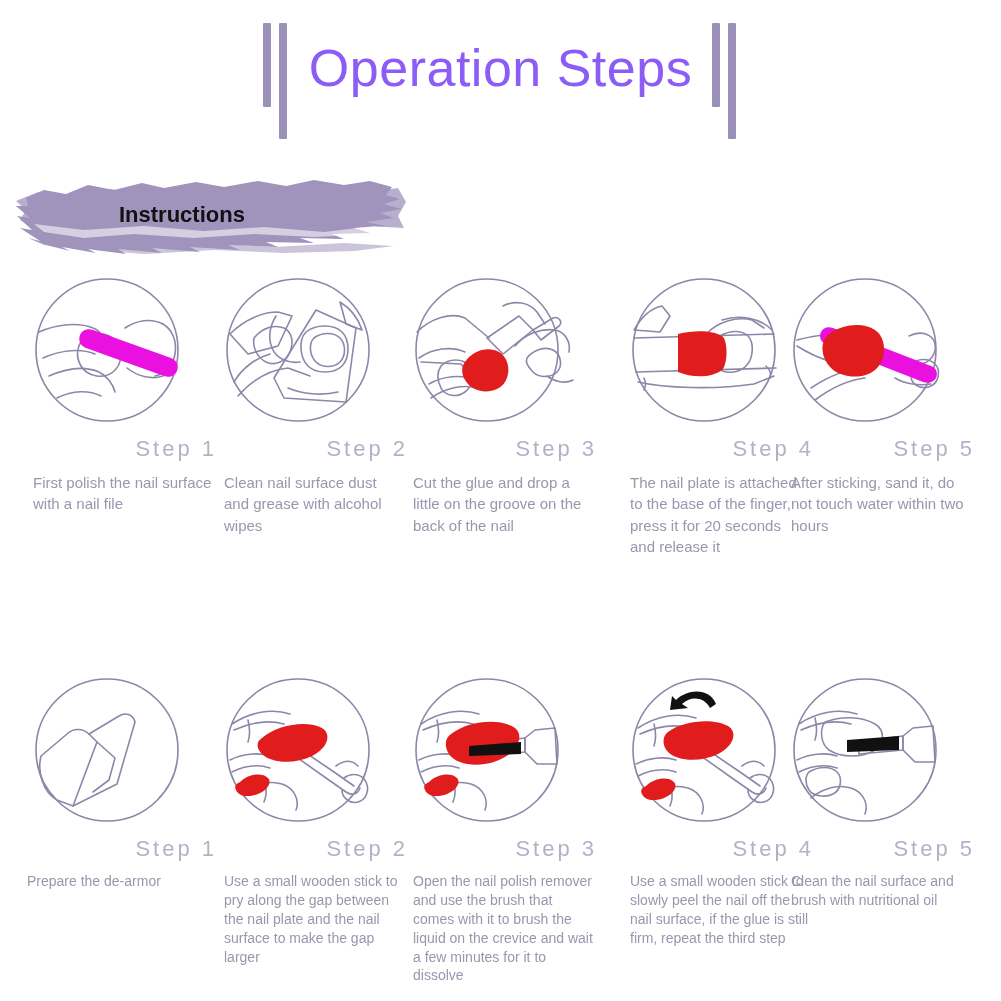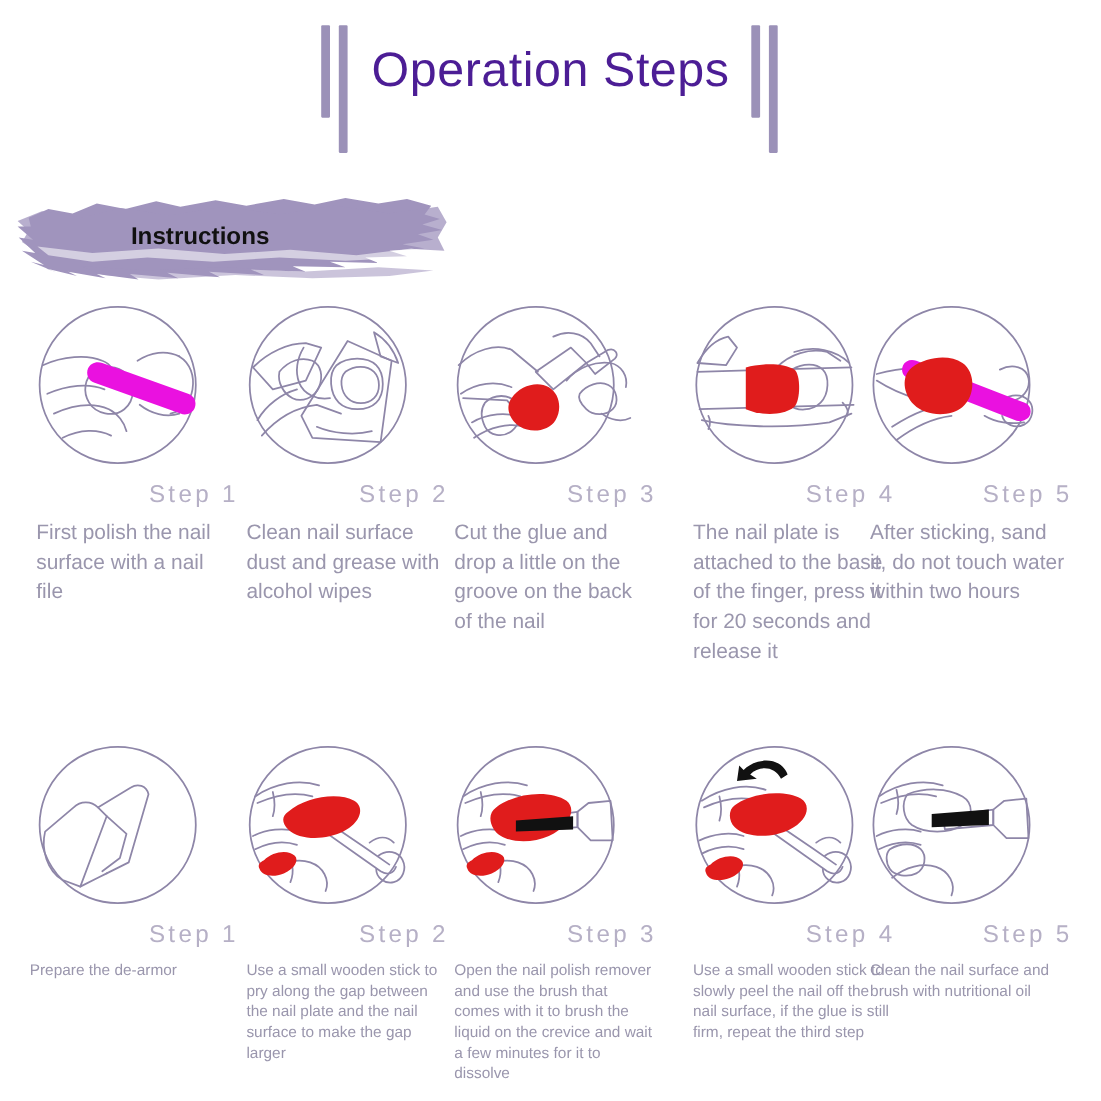--- a/index.html
+++ b/index.html
@@ -17,21 +17,21 @@
     position:absolute; left:0; top:18px; width:1001px;
     display:flex; align-items:flex-start; justify-content:center;
   }
   .title-bars{position:relative;width:48px;height:120px;}
   .bar{position:absolute;background:#9b91b8;border-radius:1px;}
   .bars-left .bar.b1{left:16px;top:5px;width:8px;height:84px;}
   .bars-left .bar.b2{left:32px;top:5px;width:8px;height:116px;}
   .bars-right .bar.b1{left:6px;top:5px;width:8px;height:84px;}
   .bars-right .bar.b2{left:22px;top:5px;width:8px;height:116px;}
   .title-text{
-    font-size:44px;color:#4c1d95;letter-spacing:.5px;
+    font-size:52px;color:#8b5cf6;letter-spacing:.5px;
     line-height:1; padding:24px 14px 0 14px; white-space:nowrap;
   }
 
   
   .banner{position:absolute;}
   .banner .brush{position:absolute;left:0;top:0;}
   .banner .banner-label{
     position:absolute; font-size:22px; font-weight:bold; color:#111111;
     white-space:nowrap;
   }
@@ -45,21 +45,21 @@
   #row-instructions{top:272px;}
   #row-disassembly{top:672px;}
 
   .step{position:absolute;top:0;width:190px;}
   .step .circle-wrap{width:190px;height:170px;position:relative;}
   .step .step-label{
     text-align:right;font-size:22px;color:#b6b0c6;letter-spacing:3px;
     margin-top:-6px;
   }
   .step .step-caption{
-    font-size:19px;line-height:1.42;color:#9a96ad;
+    font-size:15px;line-height:1.42;color:#9a96ad;
     margin-top:10px; padding-right:4px;
   }
   .c1{left:27px;}  .c1 .step-caption{padding-left:6px;}
   .c2{left:218px;} .c2 .step-caption{padding-left:6px;}
   .c3{left:407px;} .c3 .step-caption{padding-left:6px;}
   .c4{left:596px;margin-left:28px;} .c4 .step-caption{padding-left:6px;}
   .c5{left:785px;} .c5 .step-caption{padding-left:6px;}
 
   #row-disassembly .step .step-caption{font-size:14px;line-height:1.35;}
   #row-disassembly .c1 .step-caption{padding-left:0px;}

